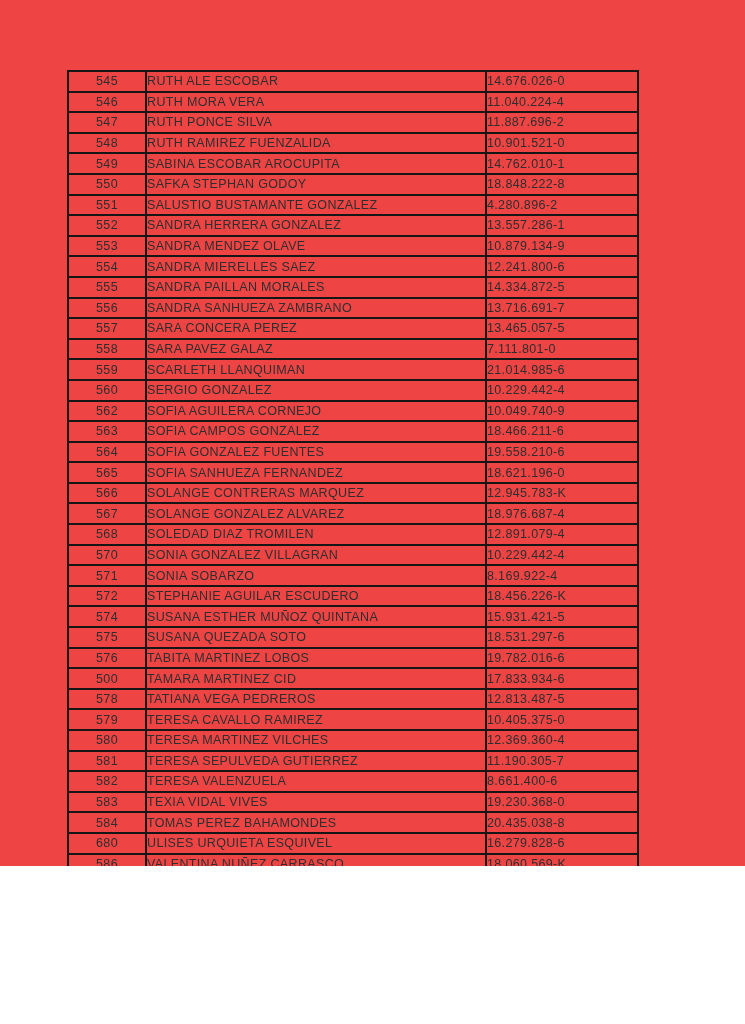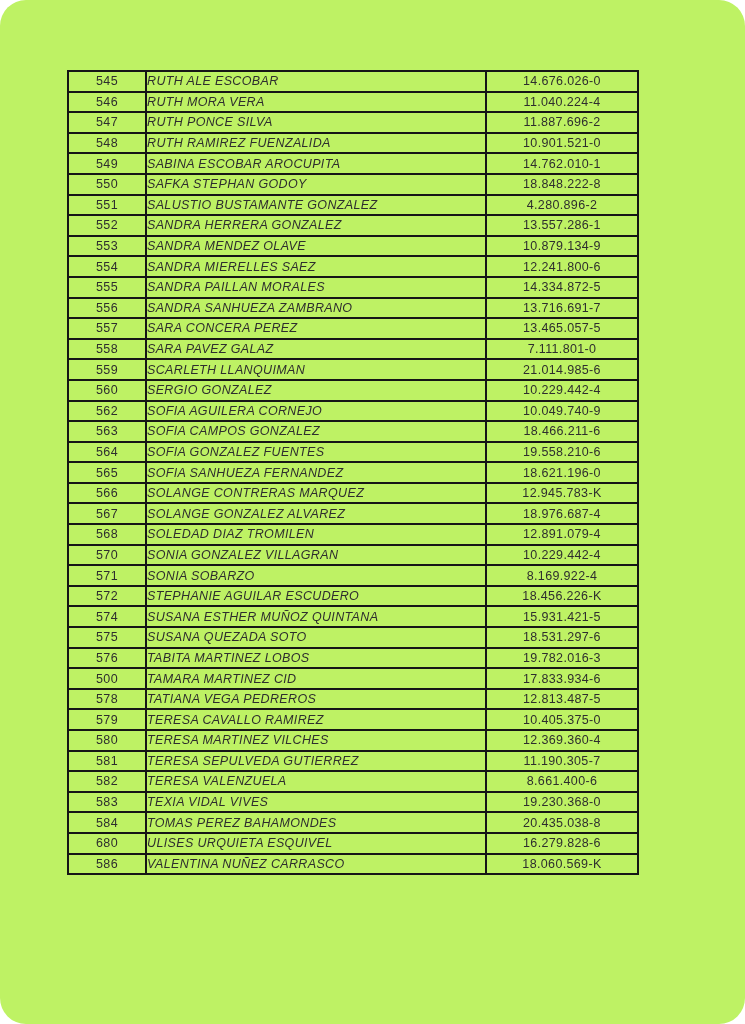--- a/index.html
+++ b/index.html
@@ -4,24 +4,23 @@
 <style>
   html, body {
     margin: 0;
     padding: 0;
     background: #ffffff;
     font-family: "Liberation Sans", "DejaVu Sans", sans-serif;
   }
   .page {
     position: relative;
     width: 745px;
-    height: 1024px;
-    background: #bef264;
+    height: 866px;
+    background: #ef4444;
     overflow: hidden;
-    border-radius: 26px;
   }
   table.roster {
     position: absolute;
     left: 67px;
     top: 70px;
     width: 570px;
     border-collapse: collapse;
     table-layout: fixed;
   }
   table.roster td {
@@ -29,22 +28,22 @@
     height: 18.6px;
     padding: 0;
     font-size: 12.5px;
     letter-spacing: 0.35px;
     color: #2e2e2e;
     vertical-align: middle;
     white-space: nowrap;
     overflow: hidden;
   }
   td.col-num  { text-align: center; }
-  td.col-name { text-align: left; padding-left: 4px; font-style: italic; }
-  td.col-rut  { text-align: center; }
+  td.col-name { text-align: left; padding-left: 4px; }
+  td.col-rut  { }
 </style>
 </head>
 <body>
 
 <div class="page">
   <table class="roster">
     <colgroup>
       <col style="width:78px">
       <col style="width:340px">
       <col style="width:152px">
@@ -186,21 +185,21 @@
           <td class="col-rut">15.931.421-5</td>
         </tr>
         <tr>
           <td class="col-num">575</td>
           <td class="col-name">SUSANA QUEZADA SOTO</td>
           <td class="col-rut">18.531.297-6</td>
         </tr>
         <tr>
           <td class="col-num">576</td>
           <td class="col-name">TABITA MARTINEZ LOBOS</td>
-          <td class="col-rut">19.782.016-3</td>
+          <td class="col-rut">19.782.016-6</td>
         </tr>
         <tr>
           <td class="col-num">500</td>
           <td class="col-name">TAMARA MARTINEZ CID</td>
           <td class="col-rut">17.833.934-6</td>
         </tr>
         <tr>
           <td class="col-num">578</td>
           <td class="col-name">TATIANA VEGA PEDREROS</td>
           <td class="col-rut">12.813.487-5</td>

